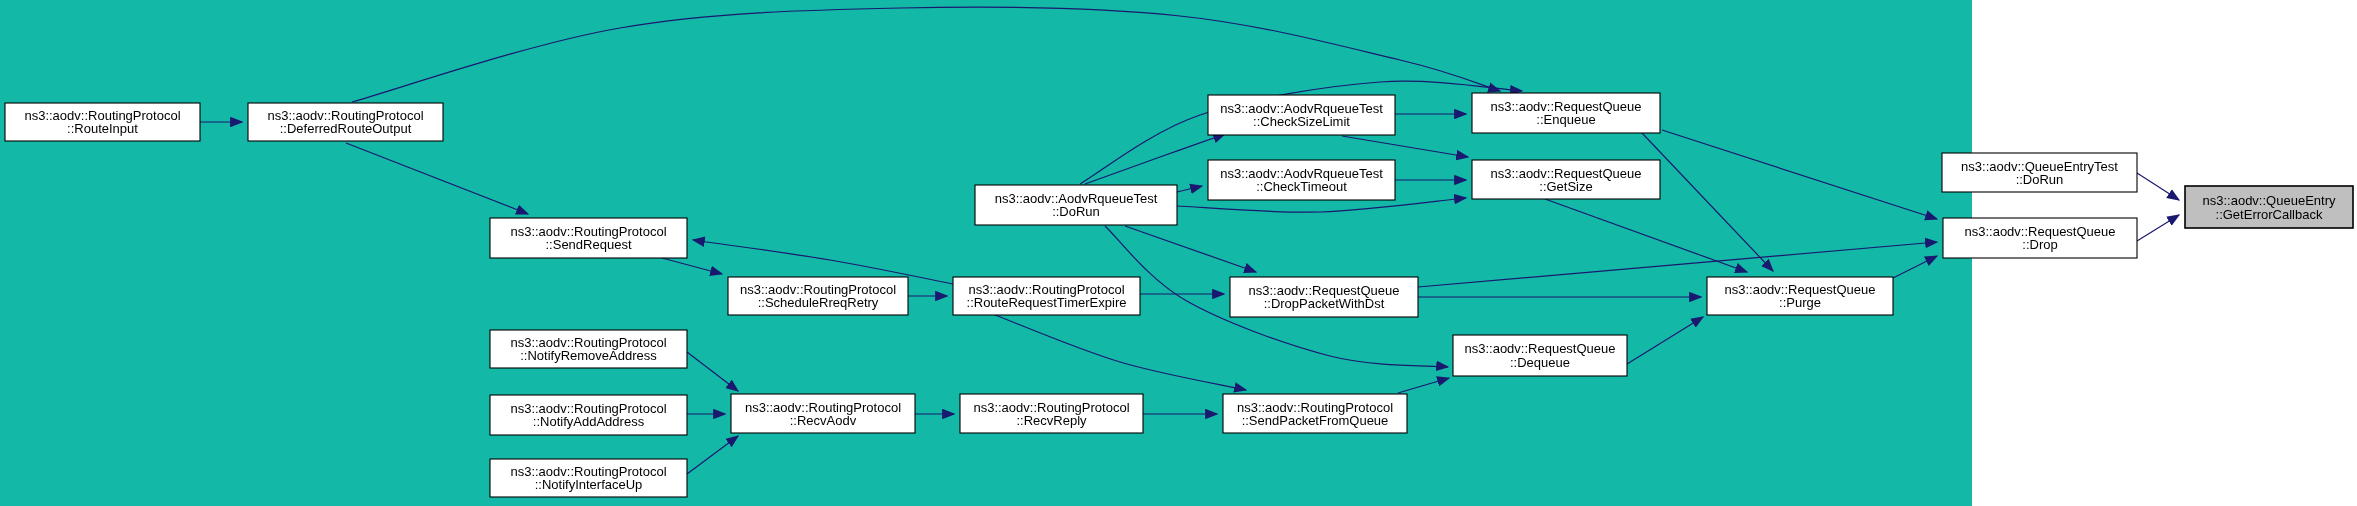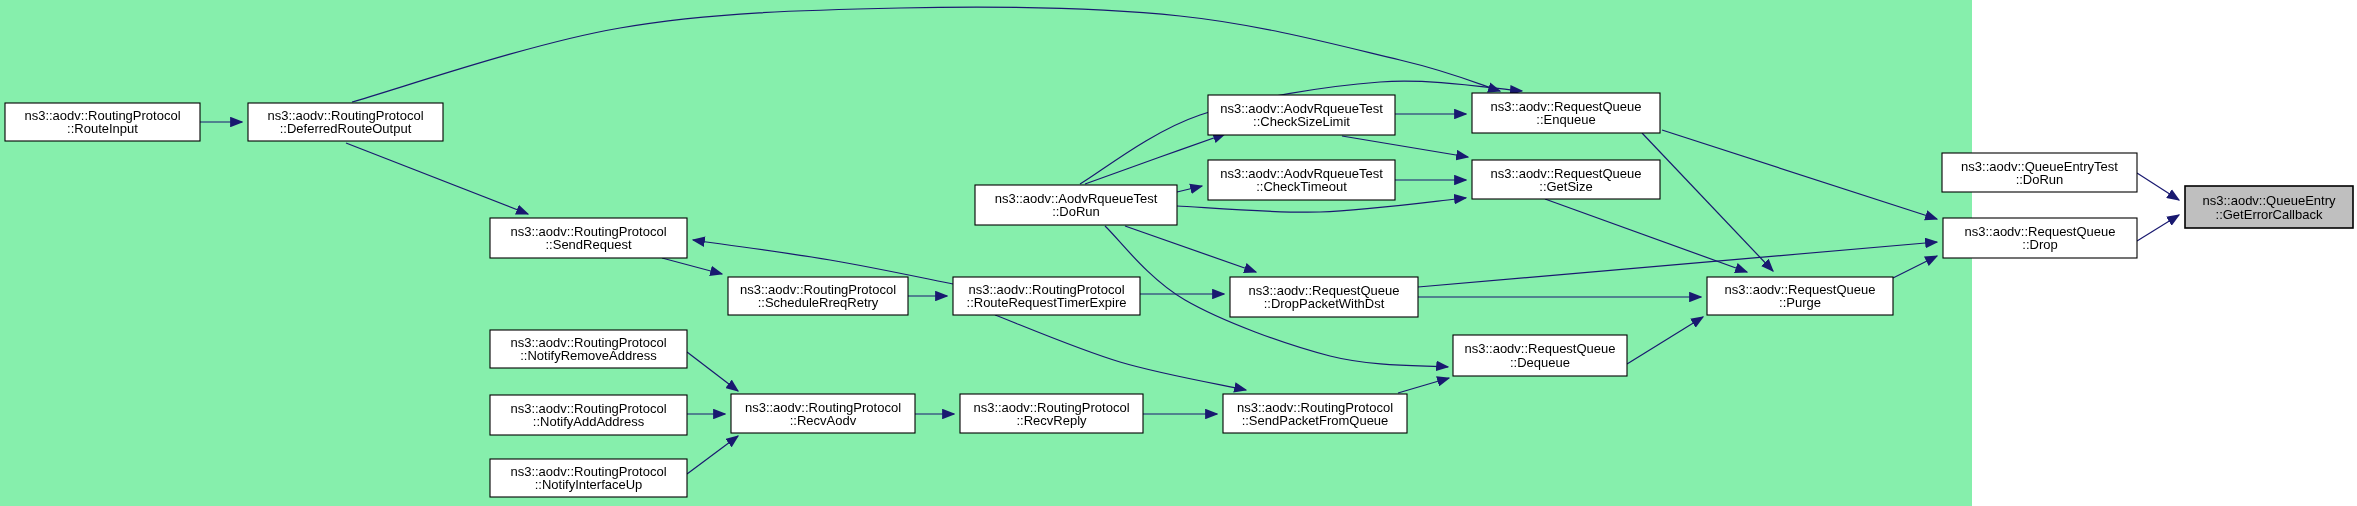--- a/index.html
+++ b/index.html
@@ -4,21 +4,21 @@
 <style>
   html, body {
     margin: 0;
     padding: 0;
     background: #ffffff;
   }
   .canvas {
     position: relative;
     width: 1972px;
     height: 506px;
-    background: #86efac;
+    background: #14b8a6;
     font-family: "Liberation Sans", sans-serif;
   }
   svg { display: block; }
   .edge {
     fill: none;
     stroke-width: 1.2px;
   }
   .node-rect { cursor: pointer; }
   .node-label {
     font-family: "Liberation Sans", sans-serif;

